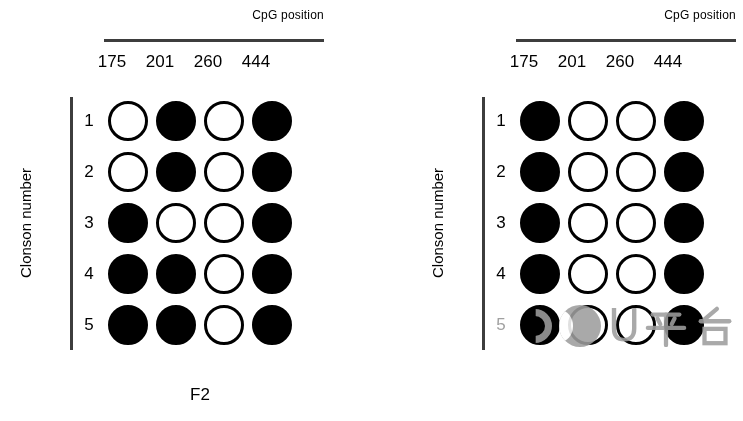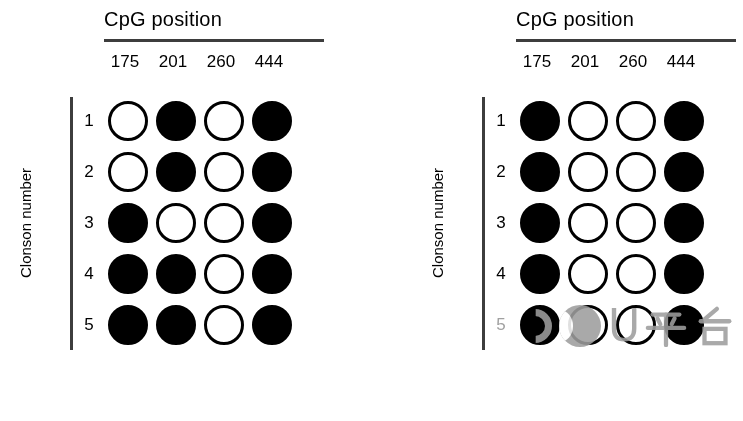--- a/index.html
+++ b/index.html
@@ -7,27 +7,27 @@
     width:743px;height:421px;position:relative;overflow:hidden;
     font-family:"Liberation Sans","DejaVu Sans",sans-serif;color:#000;
   }
   .figure{position:absolute;inset:0;}
   .panel{position:absolute;top:0;width:345px;height:421px;}
   .p-left{left:8px;}
   .p-right{left:420px;}
 
   .cpg-header{
     position:absolute;left:96px;top:8px;width:220px;
-    text-align:left;font-size:20px;letter-spacing:.2px;
+    text-align:right;font-size:12px;letter-spacing:.2px;
   }
   .rule{
     position:absolute;left:96px;top:39px;width:220px;height:2.5px;background:#3d3d3d;
   }
   .col-labels{
-    position:absolute;left:93px;top:52px;width:192px;display:flex;
+    position:absolute;left:80px;top:52px;width:192px;display:flex;
   }
   .col-label{
     width:48px;text-align:center;font-size:17px;
   }
 
   .ylabel{
     position:absolute;left:6px;top:95px;height:255px;width:22px;
     writing-mode:vertical-rl;transform:rotate(180deg);
     display:flex;align-items:center;justify-content:center;
     font-size:15px;white-space:nowrap;
@@ -120,20 +120,21 @@
         <div class="circle filled"></div>
         <div class="circle filled"></div>
         <div class="circle filled"></div>
         <div class="circle"></div>
         <div class="circle filled"></div>
         <div class="circle filled"></div>
         <div class="circle filled"></div>
         <div class="circle"></div>
         <div class="circle filled"></div>
       </div>
+    <div class="caption">F2</div>
   </div>
 
   <div class="panel p-right">
     <div class="cpg-header">CpG position</div>
     <div class="rule"></div>
     <div class="col-labels">
         <div class="col-label">175</div>
         <div class="col-label">201</div>
         <div class="col-label">260</div>
         <div class="col-label">444</div>

